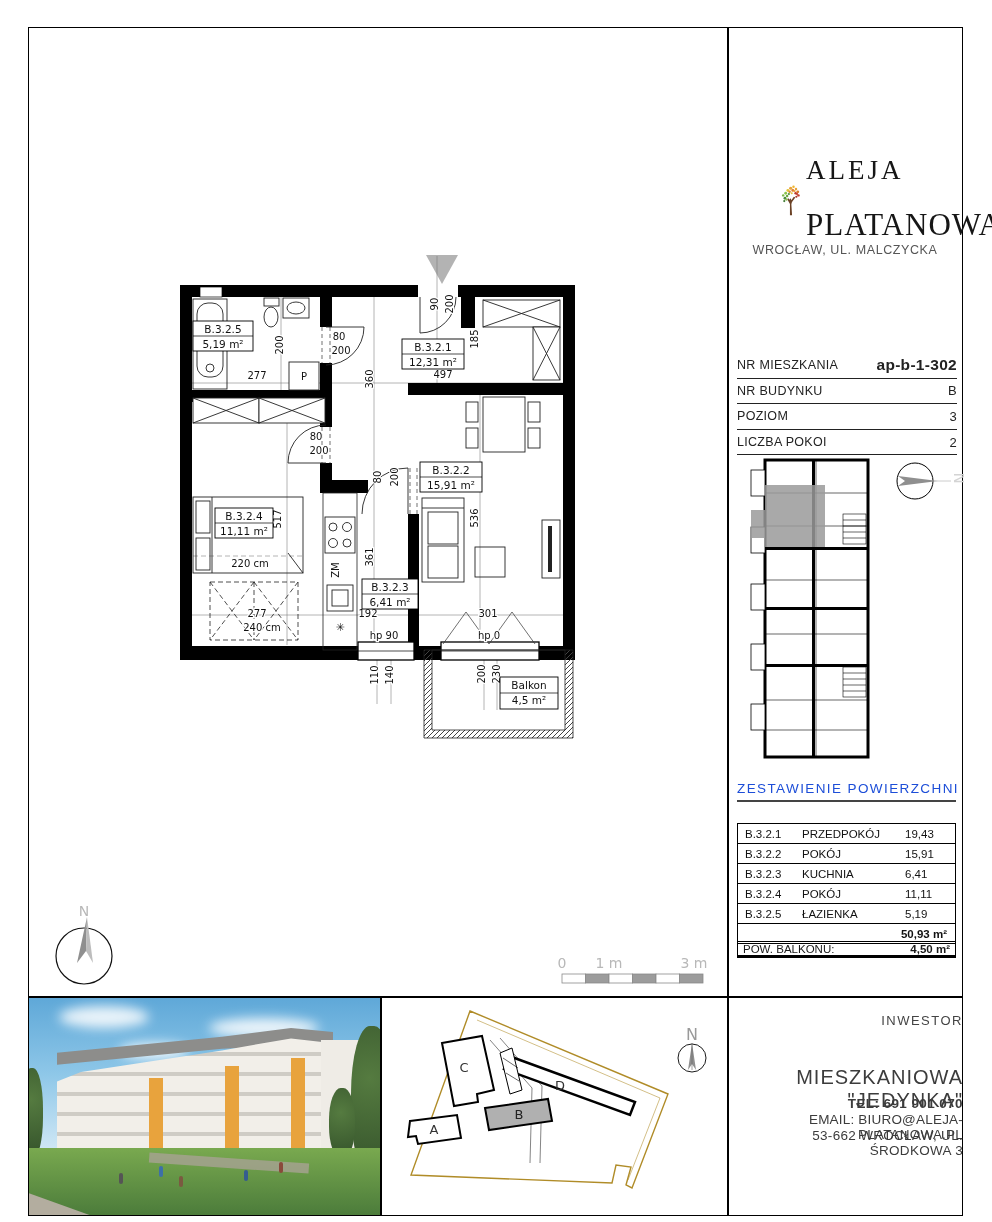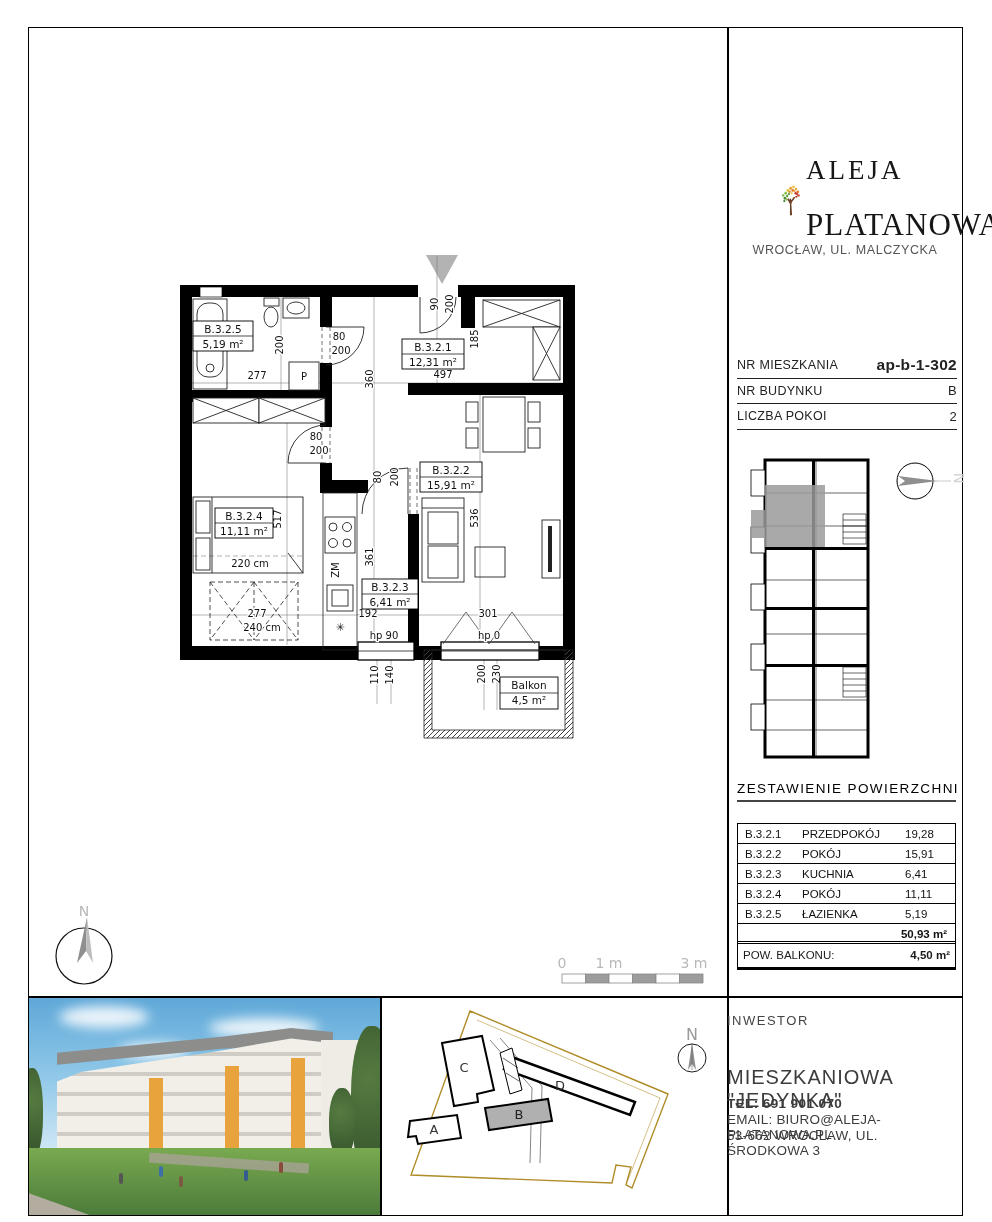--- a/index.html
+++ b/index.html
@@ -19,39 +19,39 @@
   .brand-loc{position:absolute;left:727px;top:243px;width:236px;text-align:center;
              font-size:12.5px;letter-spacing:.6px;color:#555;}
   .info{position:absolute;left:737px;top:353px;width:220px;}
   .irow{height:24.6px;border-bottom:1.5px solid #222;display:flex;
         justify-content:space-between;align-items:center;font-size:12.5px;
         letter-spacing:.3px;color:#222;gap:15px;}
   .irow .val{font-size:13px;}
   .irow.first .val{font-weight:bold;font-size:15.5px;}
 
   .areas-title{position:absolute;left:737px;top:781px;font-size:13.5px;
-               letter-spacing:1.4px;color:#000000;}
+               letter-spacing:1.4px;color:#1d4ed8;}
   .areas-rule{position:absolute;left:737px;top:800px;width:219px;height:2px;background:#444;}
   .areas-table{position:absolute;left:737px;top:823px;width:219px;
                border:1.5px solid #000;box-sizing:border-box;background:#fff;}
   .arow{display:flex;height:19px;border-bottom:1px solid #000;font-size:11.5px;
         align-items:center;color:#111;}
   .arow:last-child{border-bottom:none;}
   .a-code{width:57px;padding-left:7px;}
   .a-name{flex:1;}
   .a-val{width:50px;}
   .total-row{justify-content:flex-end;font-weight:bold;padding-right:8px;}
-  .balcony-box{position:absolute;left:737px;top:941px;width:219px;height:29px;
+  .balcony-box{position:absolute;left:737px;top:941px;width:219px;height:17px;
                border:1.5px solid #000;border-bottom-width:3px;box-sizing:border-box;
                display:flex;justify-content:space-between;align-items:center;
                font-size:11.5px;padding:0 5px;}
   .balcony-box .bv{font-weight:bold;}
 
   
-  .inv{position:absolute;left:727px;width:236px;text-align:left;color:#3c3c3c;}
+  .inv{position:absolute;left:727px;width:236px;text-align:right;color:#3c3c3c;}
   .inv-h{top:1013px;font-size:13px;letter-spacing:1.5px;color:#444;}
   .inv-n1{top:1042px;font-size:20px;letter-spacing:1.5px;}
   .inv-n2{top:1066px;font-size:20px;letter-spacing:1px;}
   .inv-t{top:1096px;font-size:13.5px;letter-spacing:.4px;font-weight:bold;}
   .inv-e{top:1112px;font-size:13.5px;letter-spacing:.2px;}
   .inv-a{top:1128px;font-size:13.5px;letter-spacing:.3px;}
 
   
   .photo{position:absolute;left:29px;top:998px;width:351px;height:217px;overflow:hidden;}
   .sky{position:absolute;inset:0;background:linear-gradient(180deg,#5fa8d8 0%,#8ec7e8 35%,#cfe7f5 70%,#e8f3fa 100%);}
@@ -372,20 +372,24 @@
   <div class="info">
     <div class="irow first">
       <span>NR MIESZKANIA</span>
       <span class="val">ap-b-1-302</span>
     </div>
     <div class="irow">
       <span>NR BUDYNKU</span>
       <span class="val">B</span>
     </div>
     <div class="irow">
+      <span>POZIOM</span>
+      <span class="val">3</span>
+    </div>
+    <div class="irow">
       <span>LICZBA POKOI</span>
       <span class="val">2</span>
     </div>
   </div>
 
   <svg style="position:absolute;left:748px;top:452px;" width="216" height="312" viewBox="0 0 216 312">
     <rect x="17" y="8" width="103" height="297" fill="#fff" stroke="#000" stroke-width="3"></rect>
     <g stroke="#000" stroke-width="0.6" fill="none">
       <line x1="17" y1="41" x2="120" y2="41"></line>
         <line x1="17" y1="74" x2="120" y2="74"></line>
@@ -428,21 +432,21 @@
     </g>
   </svg>
 
   <div class="areas-title">ZESTAWIENIE POWIERZCHNI</div>
   <div class="areas-rule"></div>
 
   <div class="areas-table">
     <div class="arow">
       <span class="a-code">B.3.2.1</span>
       <span class="a-name">PRZEDPOKÓJ</span>
-      <span class="a-val">19,28</span>
+      <span class="a-val">19,43</span>
     </div>
     <div class="arow">
       <span class="a-code">B.3.2.2</span>
       <span class="a-name">POKÓJ</span>
       <span class="a-val">15,91</span>
     </div>
     <div class="arow">
       <span class="a-code">B.3.2.3</span>
       <span class="a-name">KUCHNIA</span>
       <span class="a-val">6,41</span>

